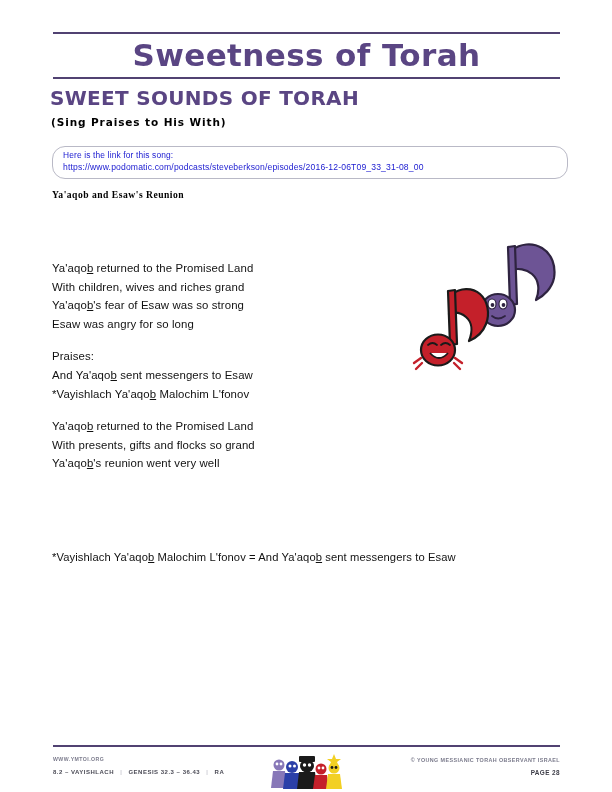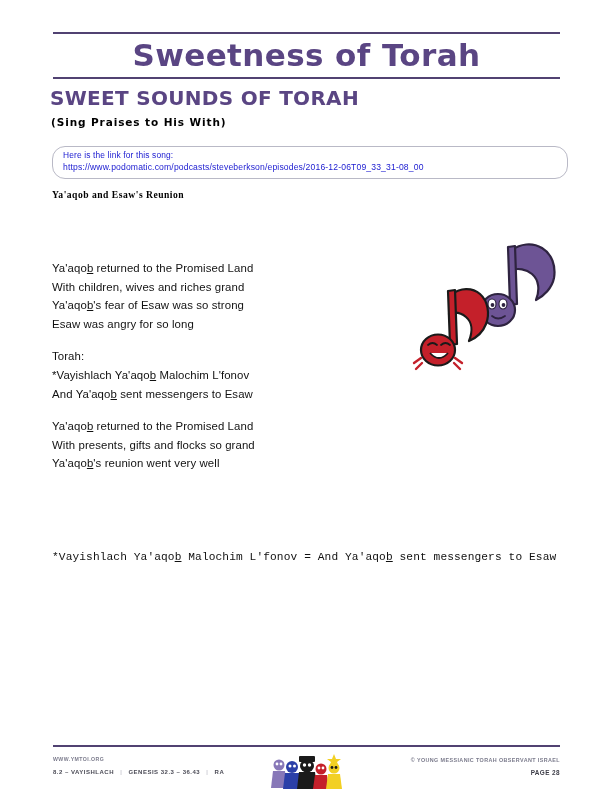--- a/index.html
+++ b/index.html
@@ -135,21 +135,21 @@
     color: #111111;
     line-height: 18.6px;
     white-space: nowrap;
     letter-spacing: 0.1px;
   }
 
   .footnote {
     position: absolute;
     left: 52px;
     top: 547px;
-    font-family: Liberation Mono, monospace;
+    font-family: Liberation Sans, sans-serif;
     font-size: 11.2px;
     color: #111111;
     white-space: nowrap;
     letter-spacing: 0.1px;
   }
 
   u.b { text-decoration: underline; }
 
   
   .notes {
@@ -248,23 +248,23 @@
   <div class="verse-heading">Ya'aqob and Esaw's Reunion</div>
 
   <div class="lyrics" id="lyrics-container">
       <div class="stanza">
         <div class="line">Ya'aqo<u class="b">b</u> returned to the Promised Land</div>
         <div class="line">With children, wives and riches grand</div>
         <div class="line">Ya'aqo<u class="b">b</u>'s fear of Esaw was so strong</div>
         <div class="line">Esaw was angry for so long</div>
       </div>
       <div class="stanza">
-        <div class="line">Torah:</div>
+        <div class="line">Praises:</div>
+        <div class="line">And Ya'aqo<u class="b">b</u> sent messengers to Esaw</div>
         <div class="line">*Vayishlach Ya'aqo<u class="b">b</u> Malochim L'fonov</div>
-        <div class="line">And Ya'aqo<u class="b">b</u> sent messengers to Esaw</div>
       </div>
       <div class="stanza">
         <div class="line">Ya'aqo<u class="b">b</u> returned to the Promised Land</div>
         <div class="line">With presents, gifts and flocks so grand</div>
         <div class="line">Ya'aqo<u class="b">b</u>'s reunion went very well</div>
       </div>
     </div>
 
   <div class="footnote">*Vayishlach Ya'aqo<u class="b">b</u> Malochim L'fonov = And Ya'aqo<u class="b">b</u> sent messengers to Esaw</div>
 

